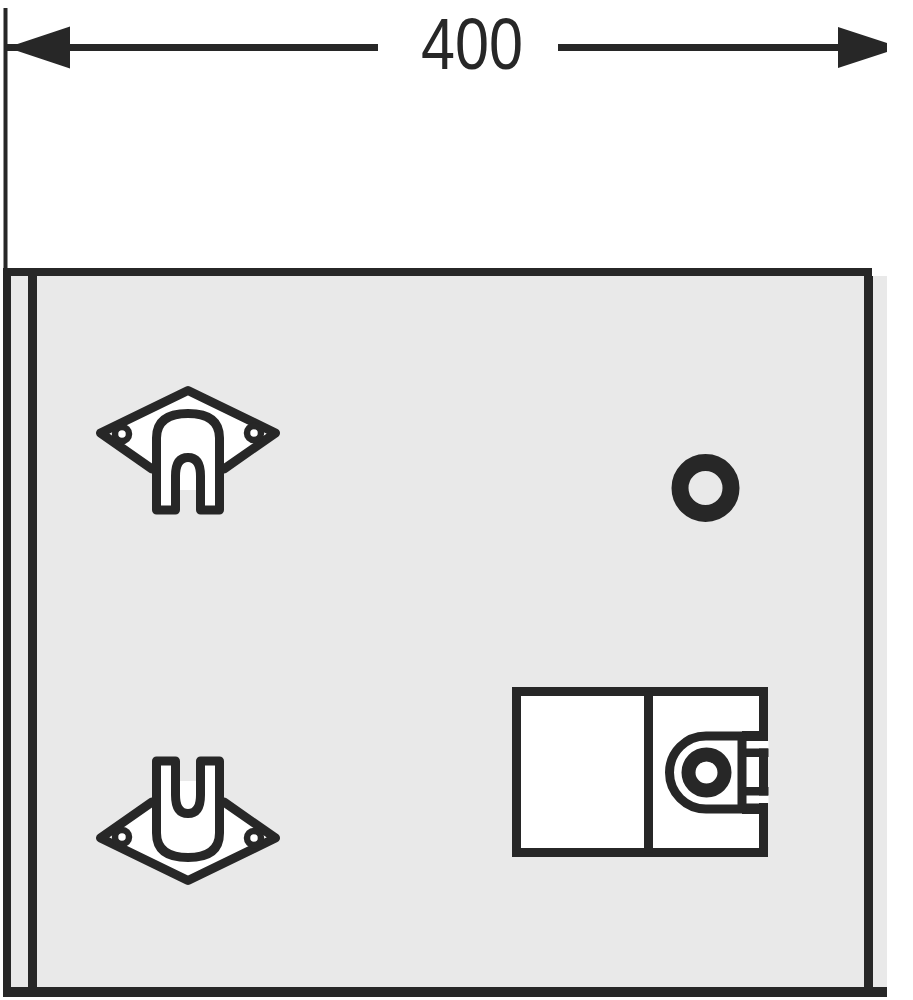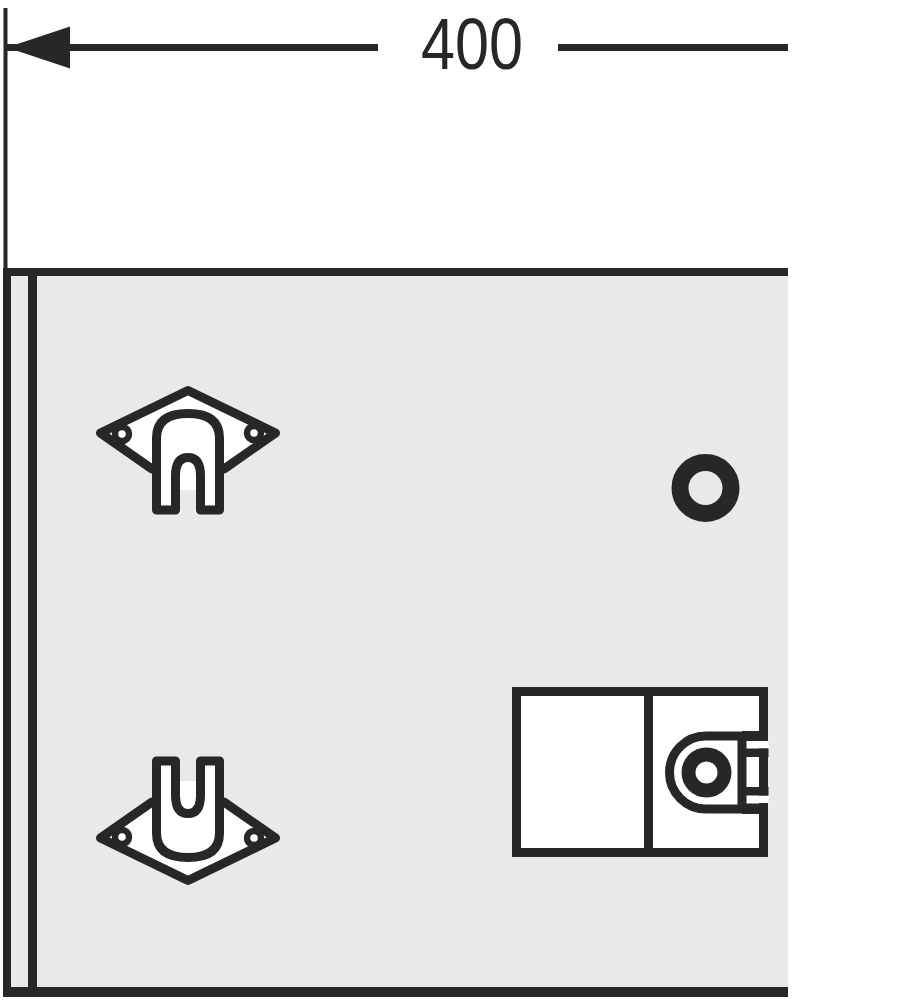--- a/index.html
+++ b/index.html
@@ -1,18 +1,18 @@
 <!DOCTYPE html>
 <html style="--line: #272727; --panel: #e9e9e9; --paper: #ffffff; --bg: #ffffff;"><head>
 <meta charset="utf-8">
 <style>
   html,body{margin:0;padding:0;background:#fff;}
   .canvas{
     position:relative;
-    width:788px;height:1000px;
+    width:887px;height:1000px;
     background:var(--bg,#fff);
     font-family:"Liberation Sans", sans-serif;
     overflow:hidden;
   }
   svg{display:block;}
   .solid   { fill:var(--line,#272727); stroke:none; }
   .paper   { fill:var(--paper,#ffffff); stroke:none; }
   .panelbg { fill:var(--panel,#e9e9e9); stroke:none; }
   .outline { stroke:var(--line,#272727); fill:var(--paper,#ffffff); }
   .stroke  { stroke:var(--line,#272727); fill:none; }

